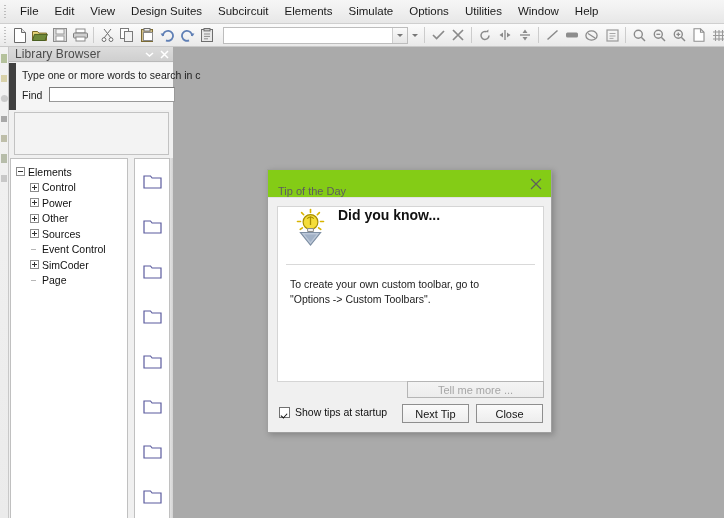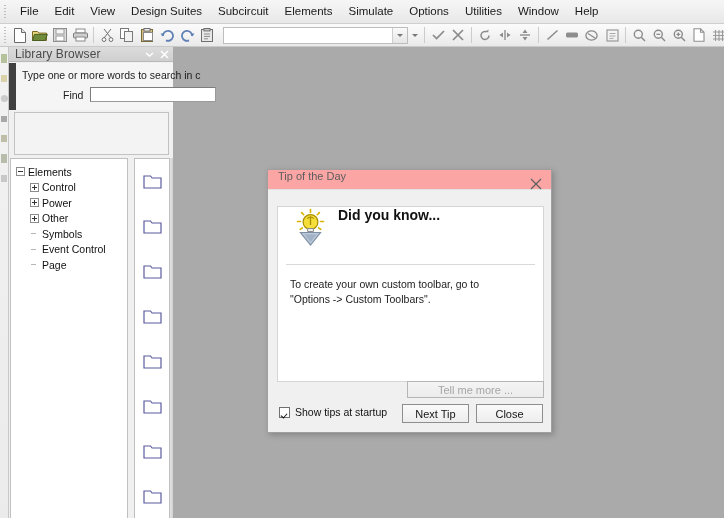--- a/index.html
+++ b/index.html
@@ -127,21 +127,21 @@
     box-sizing: border-box;
   }
   .search-hint {
     position: absolute; left: 6px; top: 6px;
     font-size: 10.5px; color: #1c1c1c; white-space: nowrap;
   }
   .find-row {
     position: absolute; left: 6px; top: 24px;
     display: flex; align-items: center;
   }
-  .find-label { font-size: 10.5px; color: #1c1c1c; margin-right: 7px; margin-left: 41px; }
+  .find-label { font-size: 10.5px; color: #1c1c1c; margin-right: 7px; }
   .find-input {
     width: 126px; height: 15px;
     background: #ffffff;
     border: 1px solid #9a9a9a;
     border-top-color: #7d7d7d; border-left-color: #7d7d7d;
     box-sizing: border-box; font-size: 10.5px; color: #000;
     padding: 0 3px; outline: none;
     font-family: "Liberation Sans", sans-serif;
   }
   .lib-results {
@@ -213,24 +213,24 @@
   
   .dialog {
     position: absolute; left: 267px; top: 169px;
     width: 285px; height: 264px;
     background: #f0f0f0;
     border: 1px solid #9f9f9f;
     box-shadow: 2px 2px 6px rgba(0,0,0,.22);
     box-sizing: border-box;
   }
   .dlg-title {
-    height: 20px; width: 100%;
-    background: #fca5a5;
+    height: 28px; width: 100%;
+    background: #84cc16;
     border-bottom: 1px solid #e2e2e2;
-    display: flex; align-items: flex-start;
+    display: flex; align-items: flex-end;
     box-sizing: border-box;
   }
   .dlg-title .dt {
     font-size: 11px; color: #5d5d5d; padding-left: 10px; flex: 1;
     white-space: nowrap;
   }
   .dlg-close {
     width: 30px; height: 27px; flex: none;
     display: flex; align-items: center; justify-content: center;
     cursor: default; color: #606060;
@@ -563,26 +563,30 @@
       </div>
       <div class="tnode" style="padding-left:16px">
         <span class="tbox plus"></span>
         <span>Power</span>
       </div>
       <div class="tnode" style="padding-left:16px">
         <span class="tbox plus"></span>
         <span>Other</span>
       </div>
       <div class="tnode" style="padding-left:16px">
-        <span class="tstub"></span>
-        <span>Symbols</span>
+        <span class="tbox plus"></span>
+        <span>Sources</span>
       </div>
       <div class="tnode" style="padding-left:16px">
         <span class="tstub"></span>
         <span>Event Control</span>
+      </div>
+      <div class="tnode" style="padding-left:16px">
+        <span class="tbox plus"></span>
+        <span>SimCoder</span>
       </div>
       <div class="tnode" style="padding-left:16px">
         <span class="tstub"></span>
         <span>Page</span>
       </div>
     </div>
   </div>
 
   <div class="folderpanel">
     <div class="fitem">

